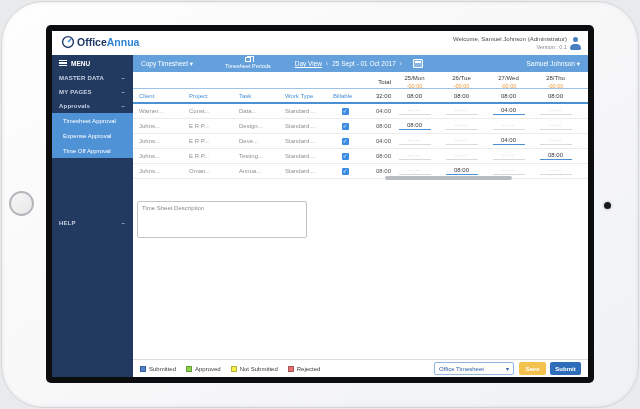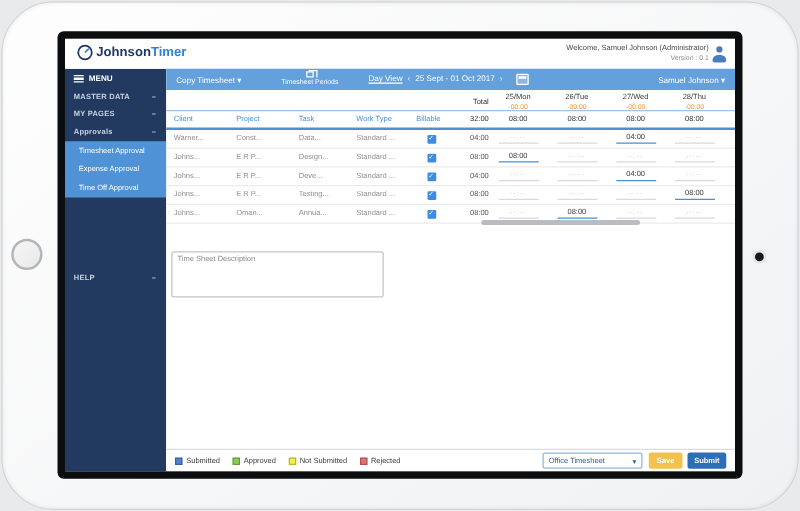--- a/index.html
+++ b/index.html
@@ -121,21 +121,21 @@
 
   <div class="screen">
     <div class="app">
 
       <div class="app-header">
         <div class="logo">
           <svg width="14" height="14" viewBox="0 0 16 16">
             <circle cx="8" cy="8" r="6.2" fill="none" stroke="#1f3864" stroke-width="1.6"></circle>
             <path d="M8 8 L11.5 4.5" stroke="#2e83d4" stroke-width="1.5" fill="none"></path>
           </svg>
-          <span class="logo-text"><span class="logo-office">Johnson</span><span class="logo-timer">Timer</span></span>
+          <span class="logo-text"><span class="logo-office">Office</span><span class="logo-timer">Annua</span></span>
         </div>
         <div class="header-right">
           <div>Welcome, Samuel Johnson (Administrator)</div>
           <div class="version">Version : 0.1</div>
         </div>
         <div class="avatar"></div>
       </div>
 
       <div class="app-body">
 

